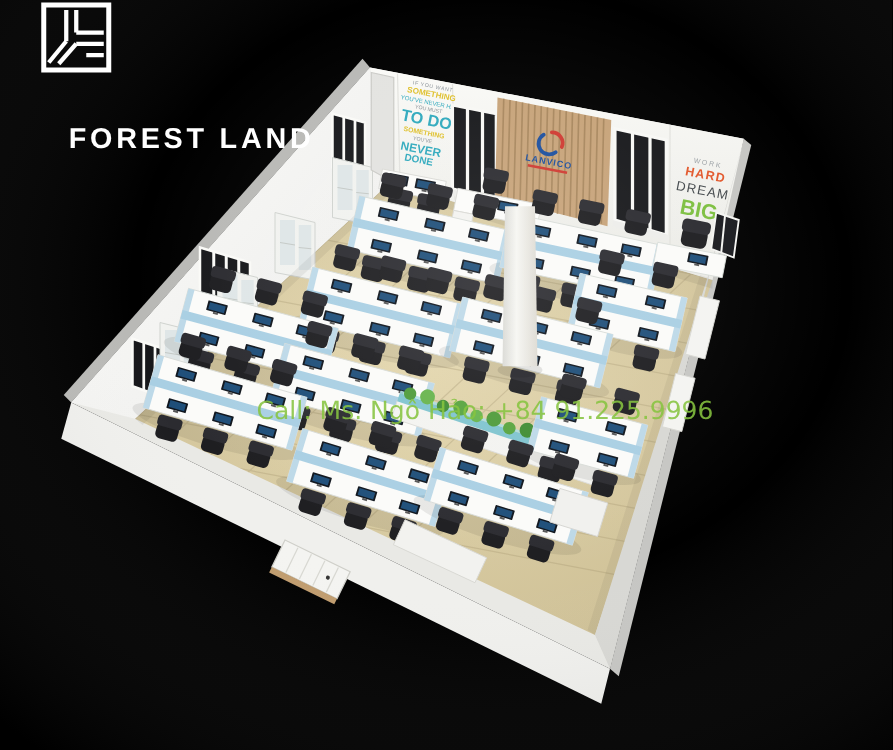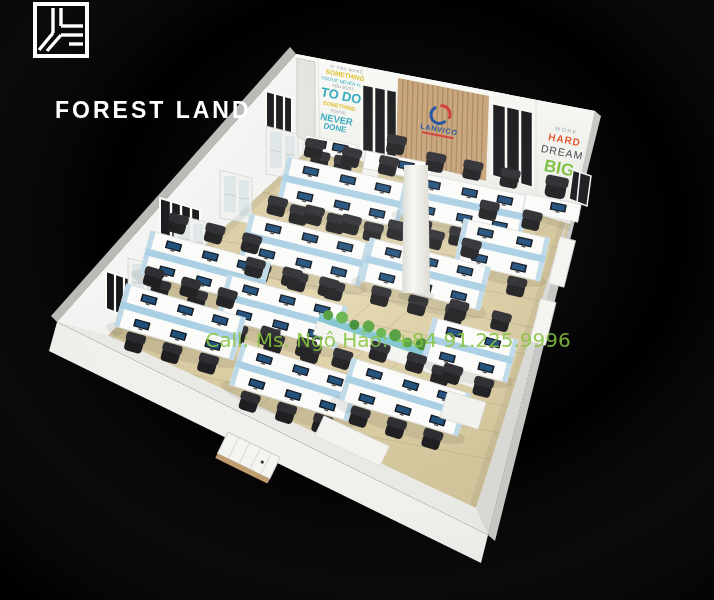--- a/index.html
+++ b/index.html
@@ -6,21 +6,21 @@
   .stage{position:relative;width:714px;height:600px;background:#000;overflow:hidden;
          font-family:"Liberation Sans",sans-serif;}
   .stage svg{position:absolute;left:0;top:0;}
   .brand{position:absolute;left:0;top:0;width:230px;height:140px;margin-left:31px;}
   .brand-icon{position:absolute;left:74px;top:34px;}
   .brand-text{position:absolute;left:24px;top:97px;width:200px;
       font-size:23px;font-weight:bold;letter-spacing:3px;color:#fff;white-space:nowrap;}
   .wm{position:absolute;white-space:nowrap;transform:translateX(-50%);}
   .wm1{left:391px;top:288px;font-family:"DejaVu Sans",sans-serif;font-size:21px;
        letter-spacing:1px;color:rgba(255,255,255,0.55);}
-  .wm2{left:388px;top:328px;font-family:"DejaVu Sans",sans-serif;font-size:20px;
+  .wm2{left:388px;top:316px;font-family:"DejaVu Sans",sans-serif;font-size:20px;
        color:rgba(134,196,64,0.88);}
   text{font-family:"Liberation Sans",sans-serif;}
 </style>
 </head>
 <body>
 
 <div class="stage">
 
 <svg width="714" height="600" viewBox="0 0 714 600">
   <defs>

